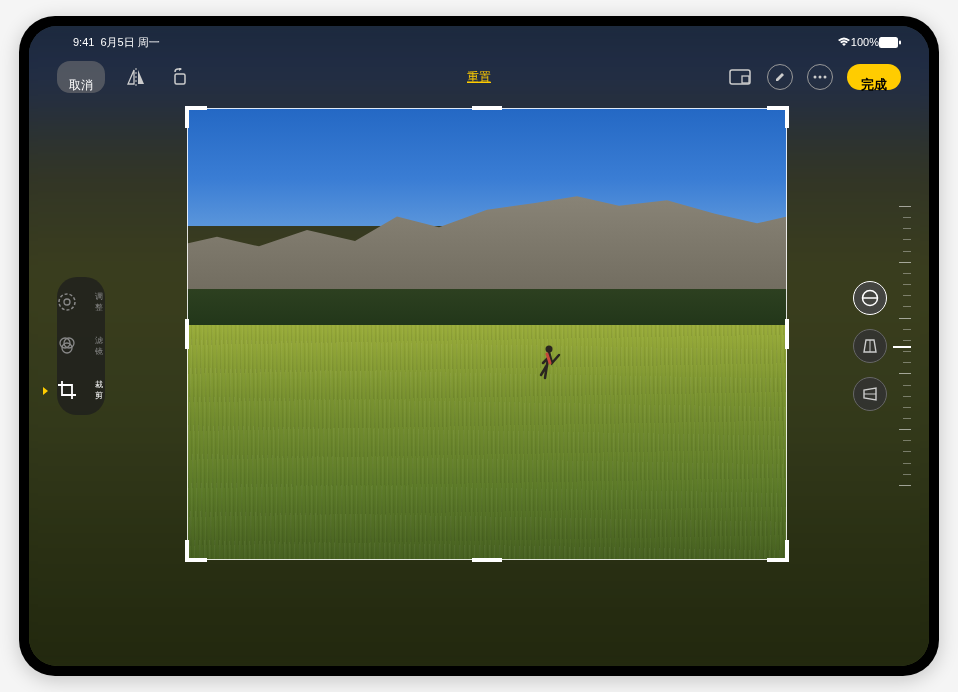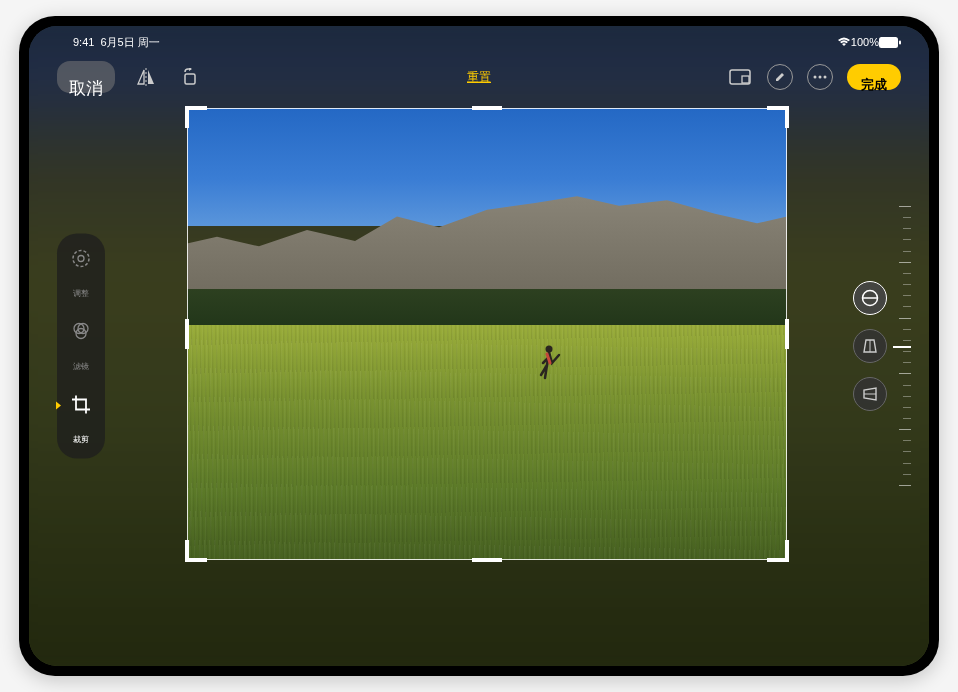--- a/index.html
+++ b/index.html
@@ -80,21 +80,21 @@
       color: #fff;
       gap: 18px;
     }
     .cancel-btn {
       background: rgba(120,120,120,0.55);
       color: #fff;
       border: none;
       border-radius: 13px;
       height: 26px;
       padding: 16px 12px;
-      font-size: 17px;
+      font-size: 12px;
       cursor: pointer;
     }
     .tool-icon-btn {
       width: 26px;
       height: 26px;
       display: flex;
       align-items: center;
       justify-content: center;
       color: #ccc;
       cursor: pointer;
@@ -148,21 +148,20 @@
       border-radius: 20px;
       padding: 14px 0;
       display: flex;
       flex-direction: column;
       align-items: center;
       gap: 22px;
       z-index: 10;
     }
     .left-tool {
       display: flex;
-      flex-direction: column;
       align-items: center;
       gap: 18px;
       color: #888;
       cursor: pointer;
       font-size: 8px;
       position: relative;
     }
     .left-tool.active { color: #fff; }
     .left-tool.active::before {
       content: '';

